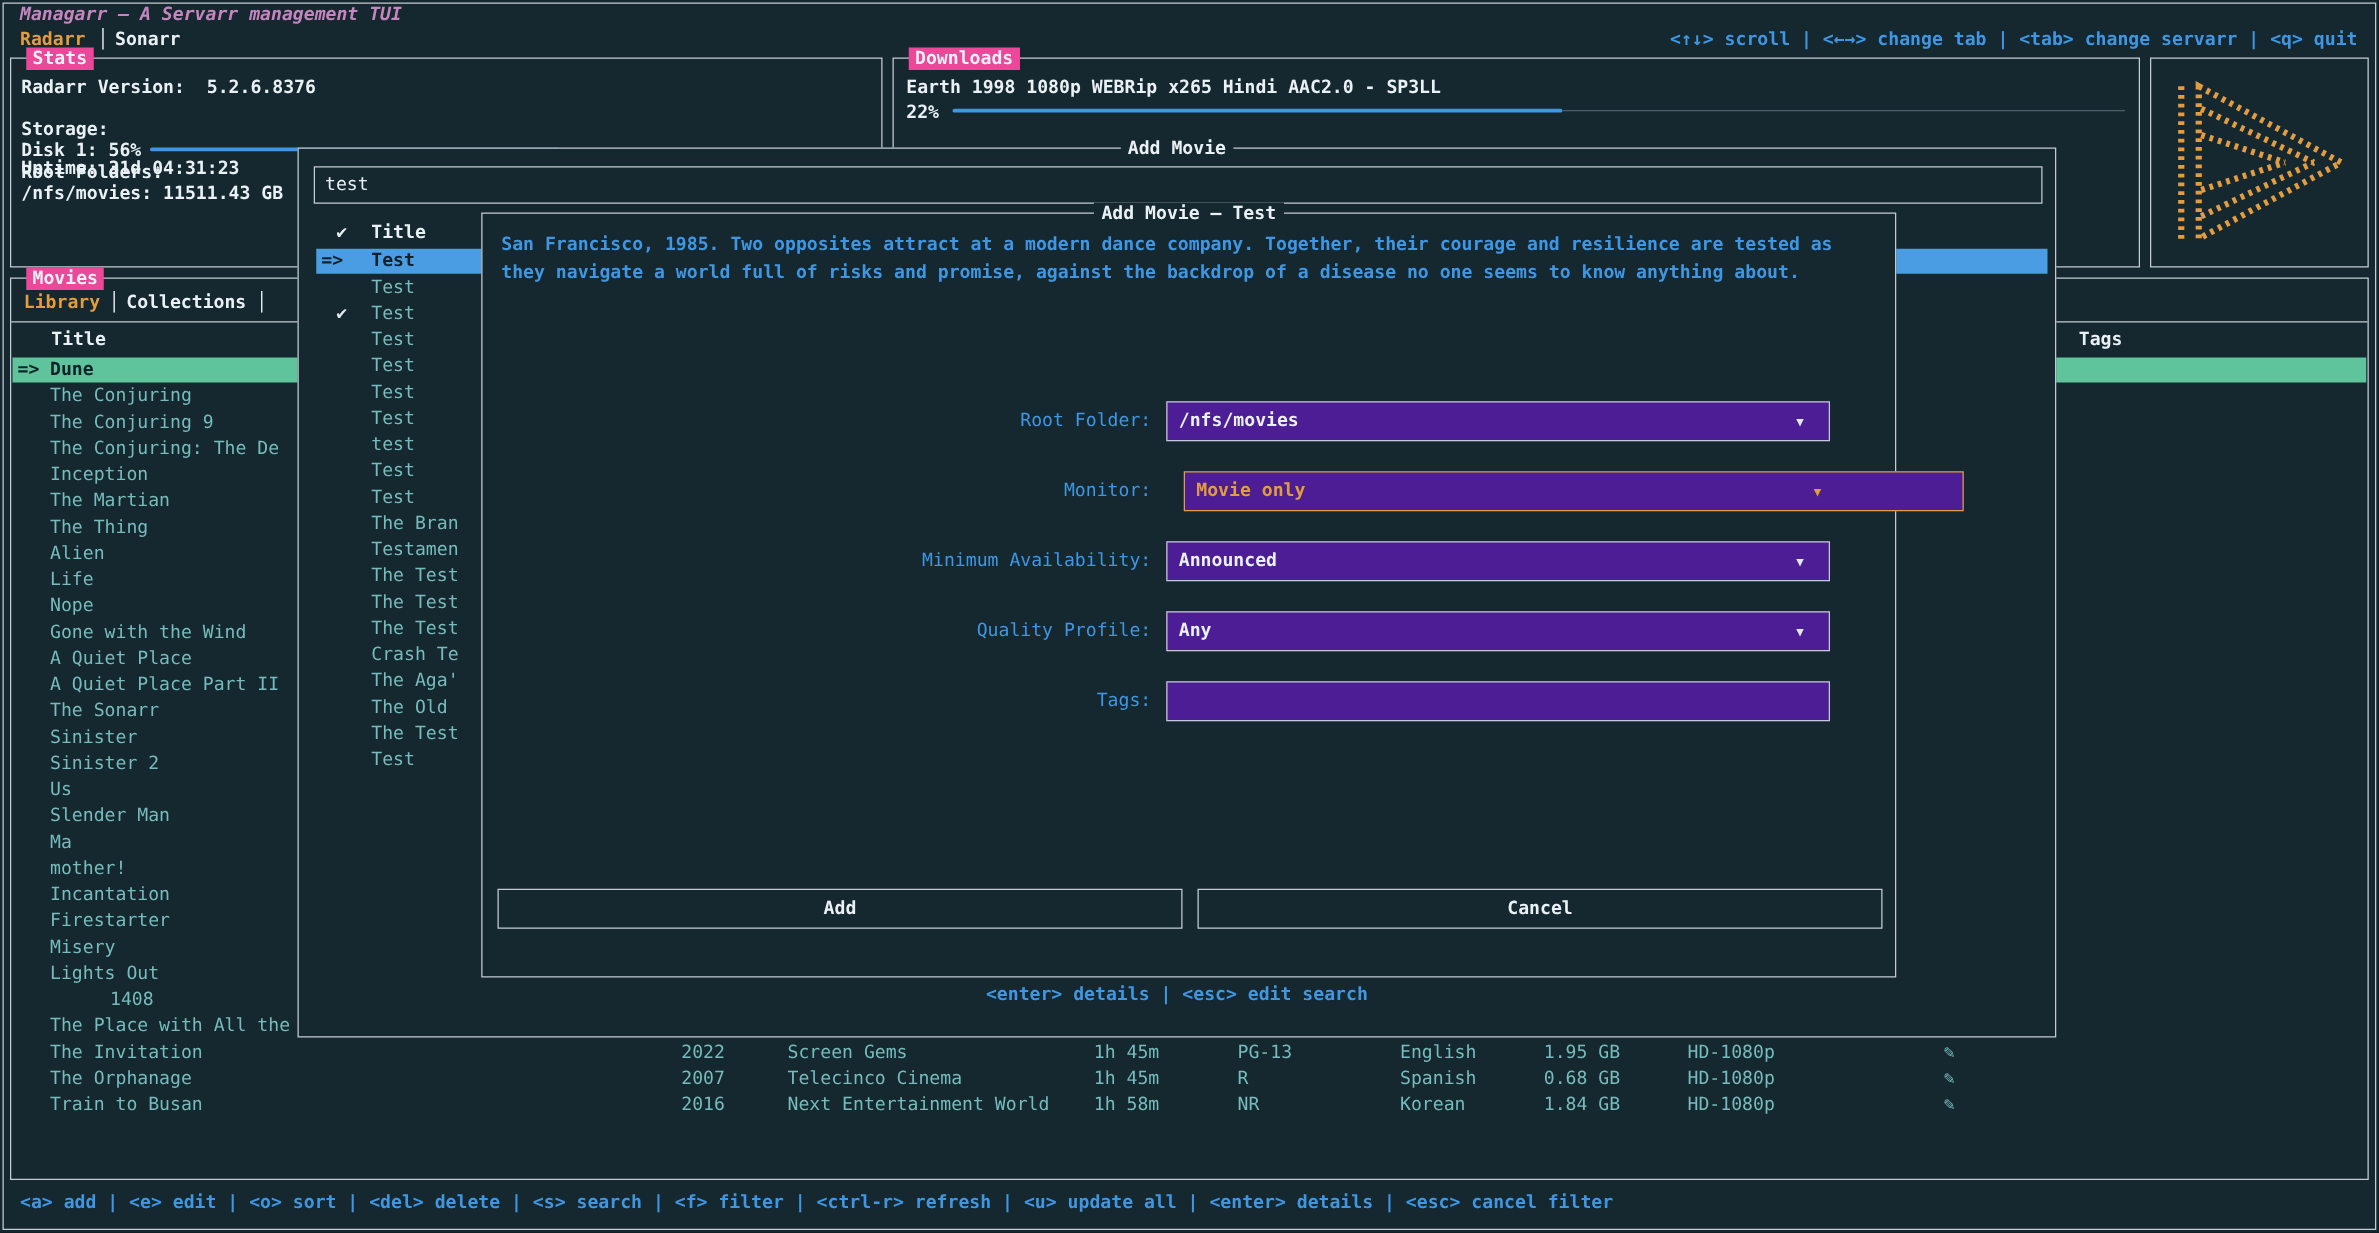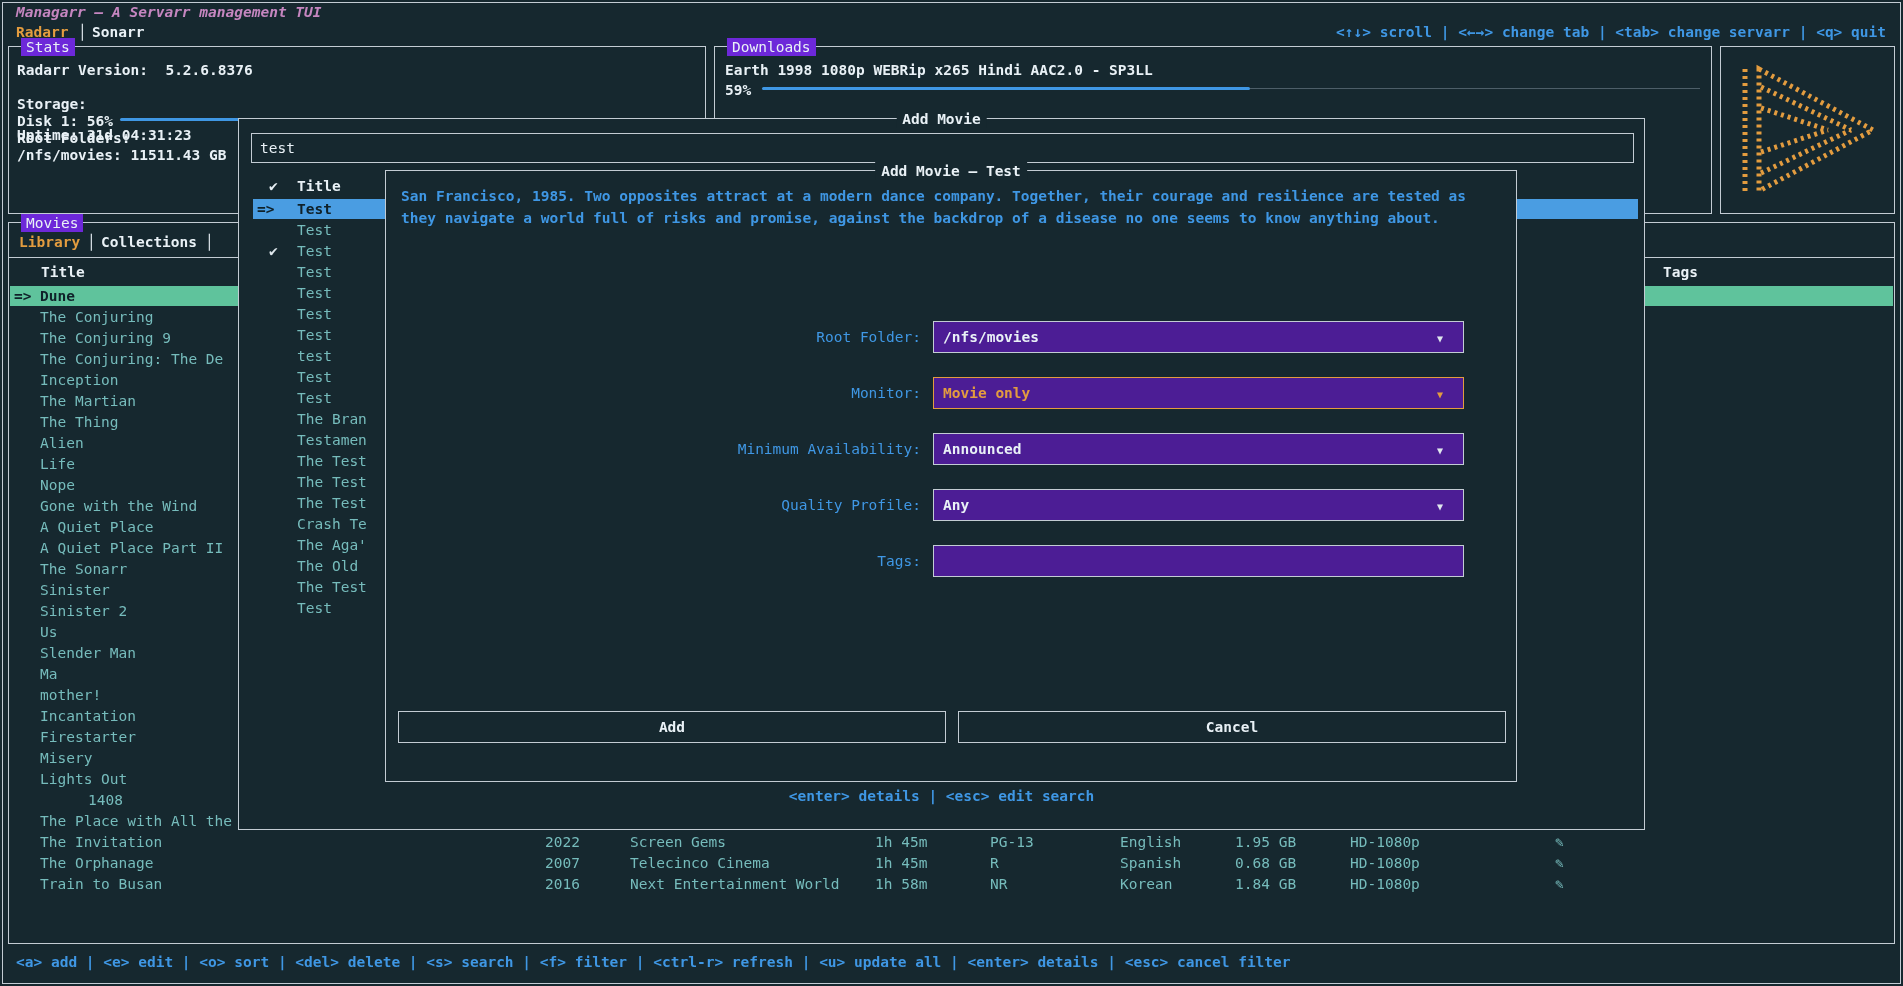--- a/index.html
+++ b/index.html
@@ -8,21 +8,21 @@
   .txt{position:absolute;white-space:pre;}
   .t-white{color:#dfe8ed;}
   .t-whiteb{color:#e9f1f6;font-weight:700;}
   .t-teal{color:#76bcbc;}
   .t-blue{color:#3f97e4;}
   .t-blueb{color:#3f97e4;font-weight:700;}
   .t-orange{color:#e39c3f;font-weight:700;}
   .t-dark{color:#0f2129;font-weight:700;}
   .t-magenta{color:#c586c0;font-weight:700;font-style:italic;}
   .panel{position:absolute;border:1px solid #c3ccd4;background:#16282f;box-sizing:border-box;}
-  .plabel{position:absolute;top:-9px;left:12px;background:#6d28d9;padding:0 5px;font-weight:400;color:#e9f1f6;white-space:pre;}
+  .plabel{position:absolute;top:-9px;left:12px;background:#ec4899;padding:0 5px;font-weight:700;color:#e9f1f6;white-space:pre;}
   .plabel-center{position:absolute;top:-9px;left:50%;transform:translateX(-50%);background:#16282f;padding:0 6px;font-weight:700;color:#e9f1f6;white-space:pre;}
   .box{position:absolute;border:1px solid #c3ccd4;box-sizing:border-box;background:#4c1d95;}
   .trow{position:absolute;height:20px;}
   .gauge{position:absolute;height:3px;border-radius:2px;background:#3f97e4;}
   .gtrack{position:absolute;height:1px;background:#4d5e68;}
   .btn{position:absolute;border:1px solid #c3ccd4;box-sizing:border-box;background:#16282f;
        display:flex;align-items:center;justify-content:center;font-weight:700;color:#e9f1f6;cursor:default;}
   .hline{position:absolute;height:0;border-top:1px solid #c3ccd4;}
   #search-input{position:absolute;background:transparent;border:1px solid #c3ccd4;box-sizing:border-box;
        color:#e9f1f6;font-family:inherit;font-size:inherit;padding:0 0 0 8px;outline:none;}
@@ -47,21 +47,21 @@
     <div class="txt t-whiteb" style="left:8px;top:48px;">Storage:</div>
     <div class="txt t-whiteb" style="left:8px;top:65px;">Disk 1: 56%</div>
     <div class="txt t-whiteb" style="left:8px;top:82px;">Root Folders:</div>
     <div class="txt t-whiteb" style="left:8px;top:99px;">/nfs/movies: 11511.43 GB</div>
   </div>
   <div id="disk-gauge" class="gauge" style="left:120px;top:118px;width:328px;"></div>
 
   <div class="panel" style="left:714px;top:46px;width:998px;height:168px;">
     <div class="plabel">Downloads</div>
     <div class="txt t-whiteb" style="left:10px;top:14px;">Earth 1998 1080p WEBRip x265 Hindi AAC2.0 - SP3LL</div>
-    <div class="txt t-whiteb" style="left:10px;top:34px;">59%</div>
+    <div class="txt t-whiteb" style="left:10px;top:34px;">22%</div>
   </div>
   <div id="dl-gauge-fill" class="gauge" style="left:762px;top:87px;width:488px;"></div>
   <div id="dl-gauge-track" class="gtrack" style="left:1250px;top:88px;width:450px;"></div>
 
   <div class="panel" style="left:1720px;top:46px;width:175px;height:168px;display:flex;align-items:center;justify-content:center;">
     <svg width="150" height="134" viewBox="0 0 150 134">
       <g stroke="#e39c3f" stroke-width="5" stroke-dasharray="3 4" fill="none">
         <line x1="12" y1="6" x2="12" y2="128"></line>
         <polygon points="26,6 140,67 26,128"></polygon>
         <line x1="28" y1="24" x2="118" y2="67"></line>
@@ -274,21 +274,21 @@
   <div class="panel" style="left:385px;top:170px;width:1132px;height:612px;z-index:20;">
     <div class="plabel-center">Add Movie — Test</div>
     <div class="t-blueb" style="position:absolute;left:15px;top:14px;width:1085px;line-height:22px;">San Francisco, 1985. Two opposites attract at a modern dance company. Together, their courage and resilience are tested as they navigate a world full of risks and promise, against the backdrop of a disease no one seems to know anything about.</div>
     <div id="modal-fields">
         <div class="txt t-blue" style="left: 100px; top: 157px; width: 435px; text-align: right;">Root Folder:</div>
         <div class="box" style="left: 547px; top: 150px; width: 531px; height: 32px;">
           <div class="txt t-whiteb" style="left: 9px; top: 6px;">/nfs/movies</div>
           <div class="txt t-white" style="left: 503px; top: 8px; font-size: 10px;">▼</div>
         </div>
         <div class="txt t-blue" style="left: 100px; top: 213px; width: 435px; text-align: right;">Monitor:</div>
-        <div class="box" style="left: 547px; top: 206px; width: 531px; height: 32px; border-color: rgb(227, 156, 63);">
+        <div class="box" style="left: 561px; top: 206px; width: 624px; height: 32px; border-color: rgb(227, 156, 63);">
           <div class="txt t-orange" style="left: 9px; top: 6px;">Movie only</div>
           <div class="txt t-orange" style="left: 503px; top: 8px; font-size: 10px;">▼</div>
         </div>
         <div class="txt t-blue" style="left: 100px; top: 269px; width: 435px; text-align: right;">Minimum Availability:</div>
         <div class="box" style="left: 547px; top: 262px; width: 531px; height: 32px;">
           <div class="txt t-whiteb" style="left: 9px; top: 6px;">Announced</div>
           <div class="txt t-white" style="left: 503px; top: 8px; font-size: 10px;">▼</div>
         </div>
         <div class="txt t-blue" style="left: 100px; top: 325px; width: 435px; text-align: right;">Quality Profile:</div>
         <div class="box" style="left: 547px; top: 318px; width: 531px; height: 32px;">

